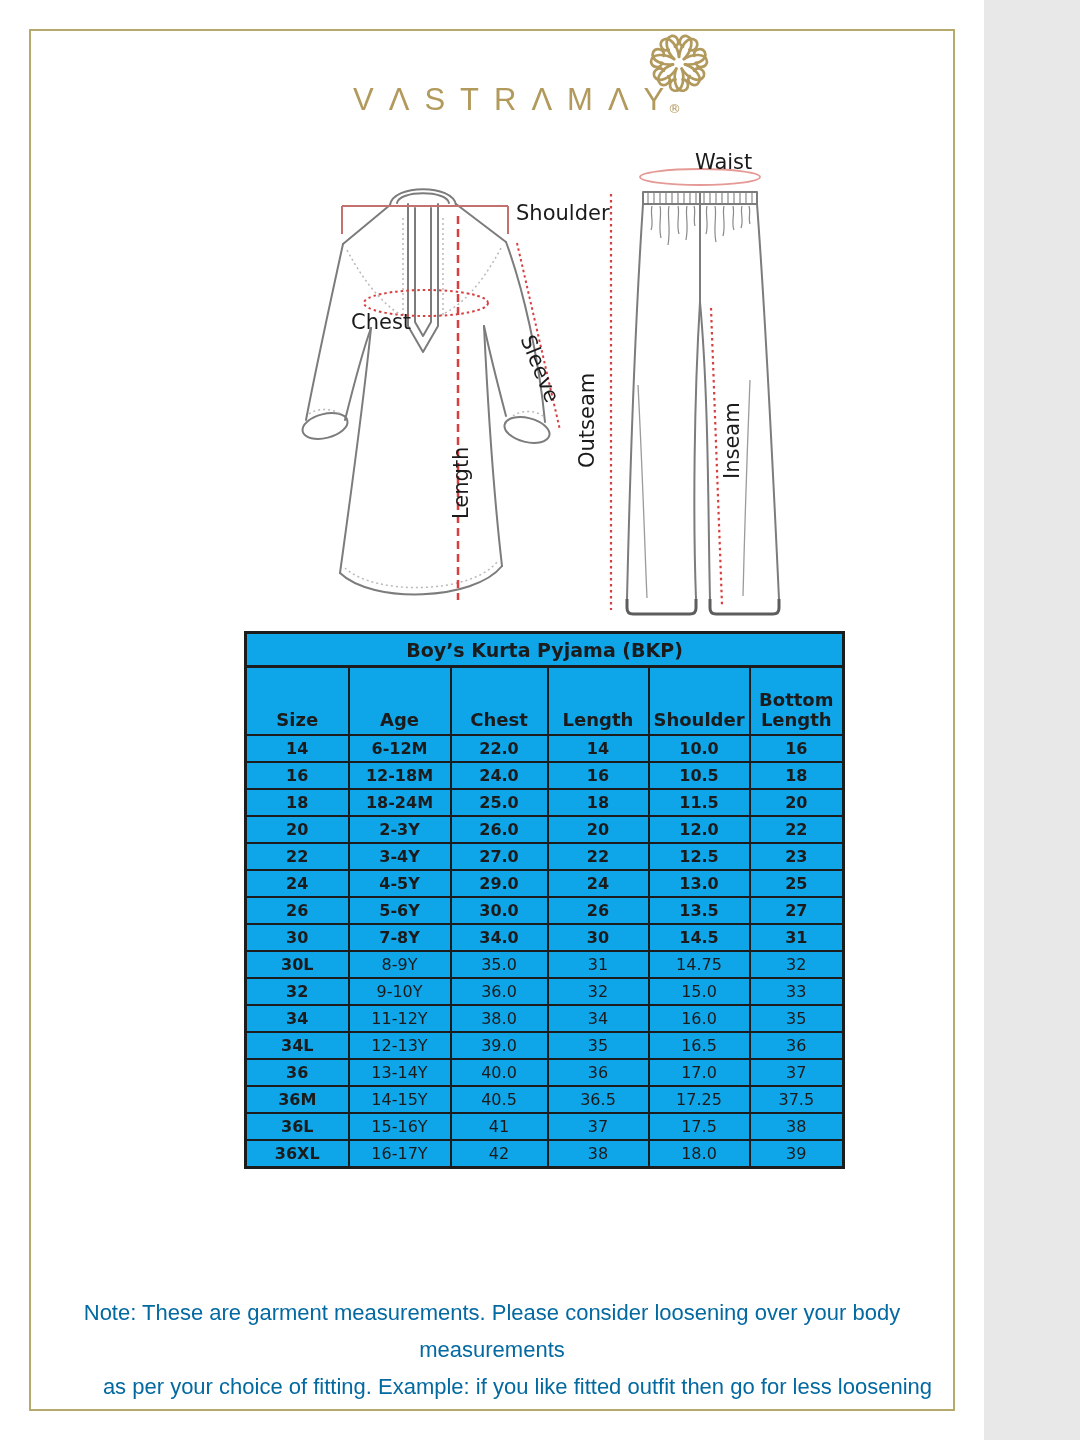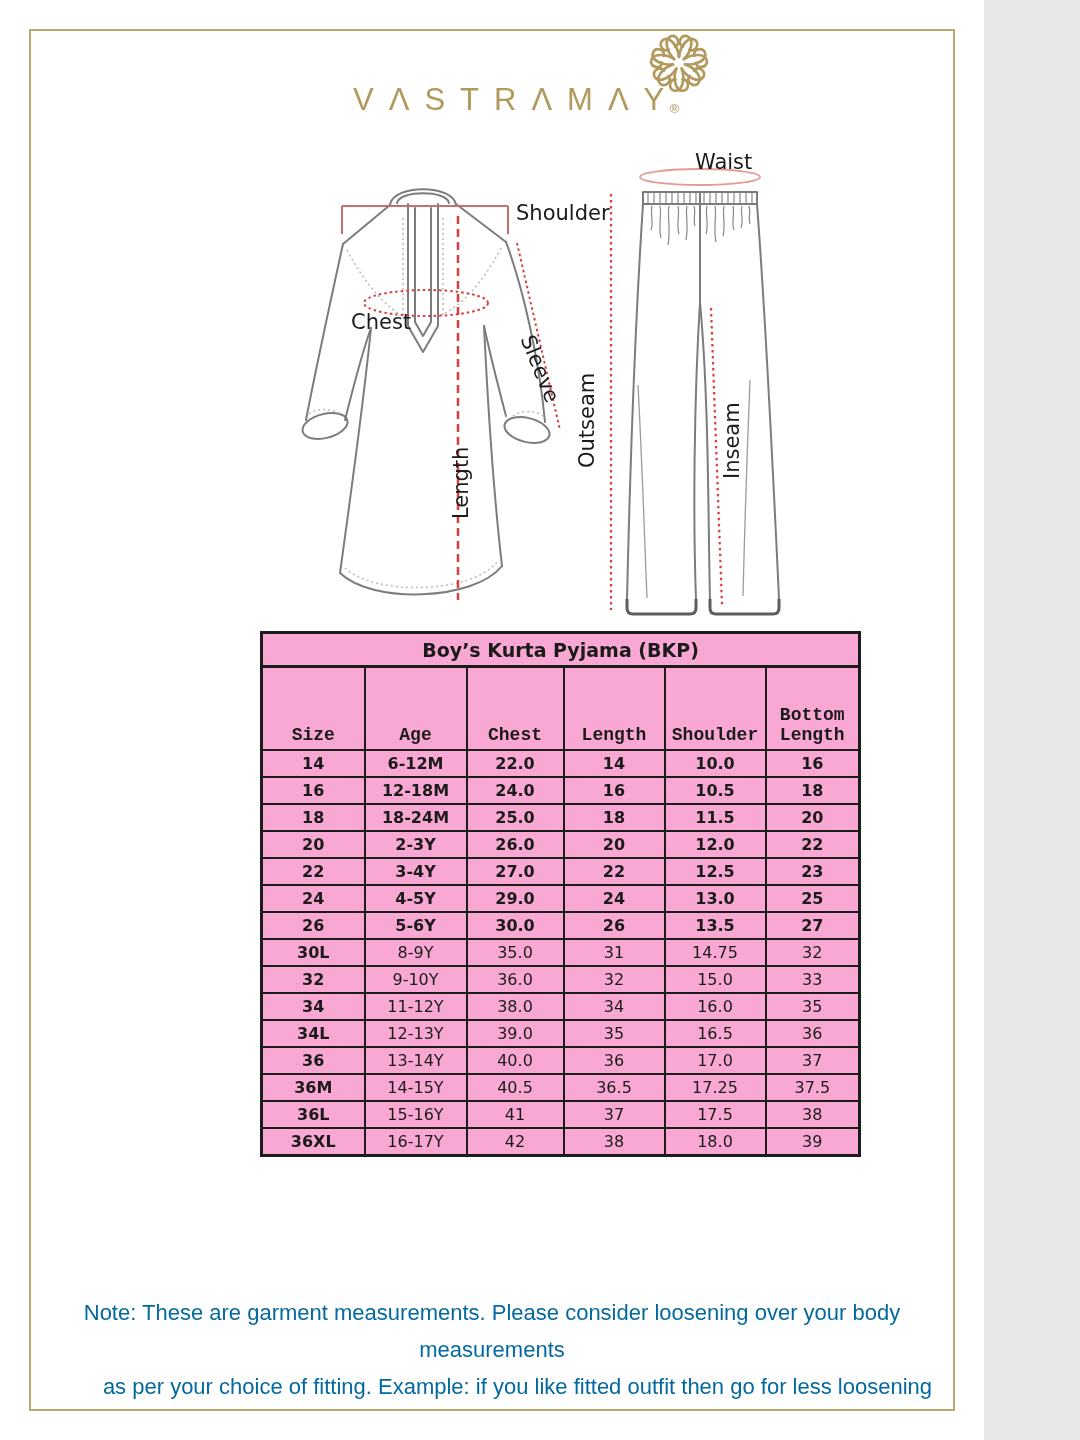--- a/index.html
+++ b/index.html
@@ -22,29 +22,29 @@
           transform-origin:0 0;line-height:1.1;}
   .lbl-shoulder{left:516px;top:202px;}
   .lbl-chest{left:351px;top:311px;}
   .lbl-sleeve{left:537px;top:332px;transform:rotate(68deg);}
   .lbl-length{left:450px;top:519px;transform:rotate(-90deg);}
   .lbl-waist{left:695px;top:143px;margin-top:8px;}
   .lbl-outseam{left:576px;top:468px;transform:rotate(-90deg);}
   .lbl-inseam{left:721px;top:479px;transform:rotate(-90deg);}
 
   
-  .size-table{position:absolute;left:260px;top:631px;width:598px;border-collapse:collapse;
-              table-layout:fixed;background:#f9a8d4;}
+  .size-table{position:absolute;left:244px;top:631px;width:598px;border-collapse:collapse;
+              table-layout:fixed;background:#0ea5e9;}
   .size-table,.size-table th,.size-table td{border:2px solid #1c1c1c;}
   .size-table{border-width:3px;}
   .size-table .title-cell{height:31px;font-size:19px;font-weight:700;text-align:center;
               border-bottom-width:3px;padding:0;}
   .size-table .subtitle-cell{height:24px;font-size:14px;font-weight:700;text-align:center;padding:0;}
   .size-table th.col{height:63px;font-size:18px;font-weight:700;text-align:center;
-              vertical-align:bottom;padding:15px 2px 3px 2px;line-height:1.15;font-family:Liberation Mono, monospace;}
+              vertical-align:bottom;padding:0 2px 3px 2px;line-height:1.15;}
   .size-table td{height:25px;font-size:16px;text-align:center;vertical-align:middle;
               padding:0;font-weight:400;}
   .size-table tr.b td{font-weight:700;margin-top:28px;}
   .size-table td.s{font-weight:700;}
 
   
   .note{position:absolute;left:48px;right:48px;top:1294px;font-family:"Liberation Sans",sans-serif;
         font-size:22px;line-height:37px;color:#0369a1;}
   .note .l1{text-align:center;}
   .note .l2{text-align:right;padding-right:4px;}
@@ -227,20 +227,28 @@
           <td>25</td>
         </tr>
         <tr class="b">
           <td class="s">26</td>
           <td>5-6Y</td>
           <td>30.0</td>
           <td>26</td>
           <td>13.5</td>
           <td>27</td>
         </tr>
+        <tr class="b">
+          <td class="s">30</td>
+          <td>7-8Y</td>
+          <td>34.0</td>
+          <td>30</td>
+          <td>14.5</td>
+          <td>31</td>
+        </tr>
         <tr>
           <td class="s">30L</td>
           <td>8-9Y</td>
           <td>35.0</td>
           <td>31</td>
           <td>14.75</td>
           <td>32</td>
         </tr>
         <tr>
           <td class="s">32</td>

